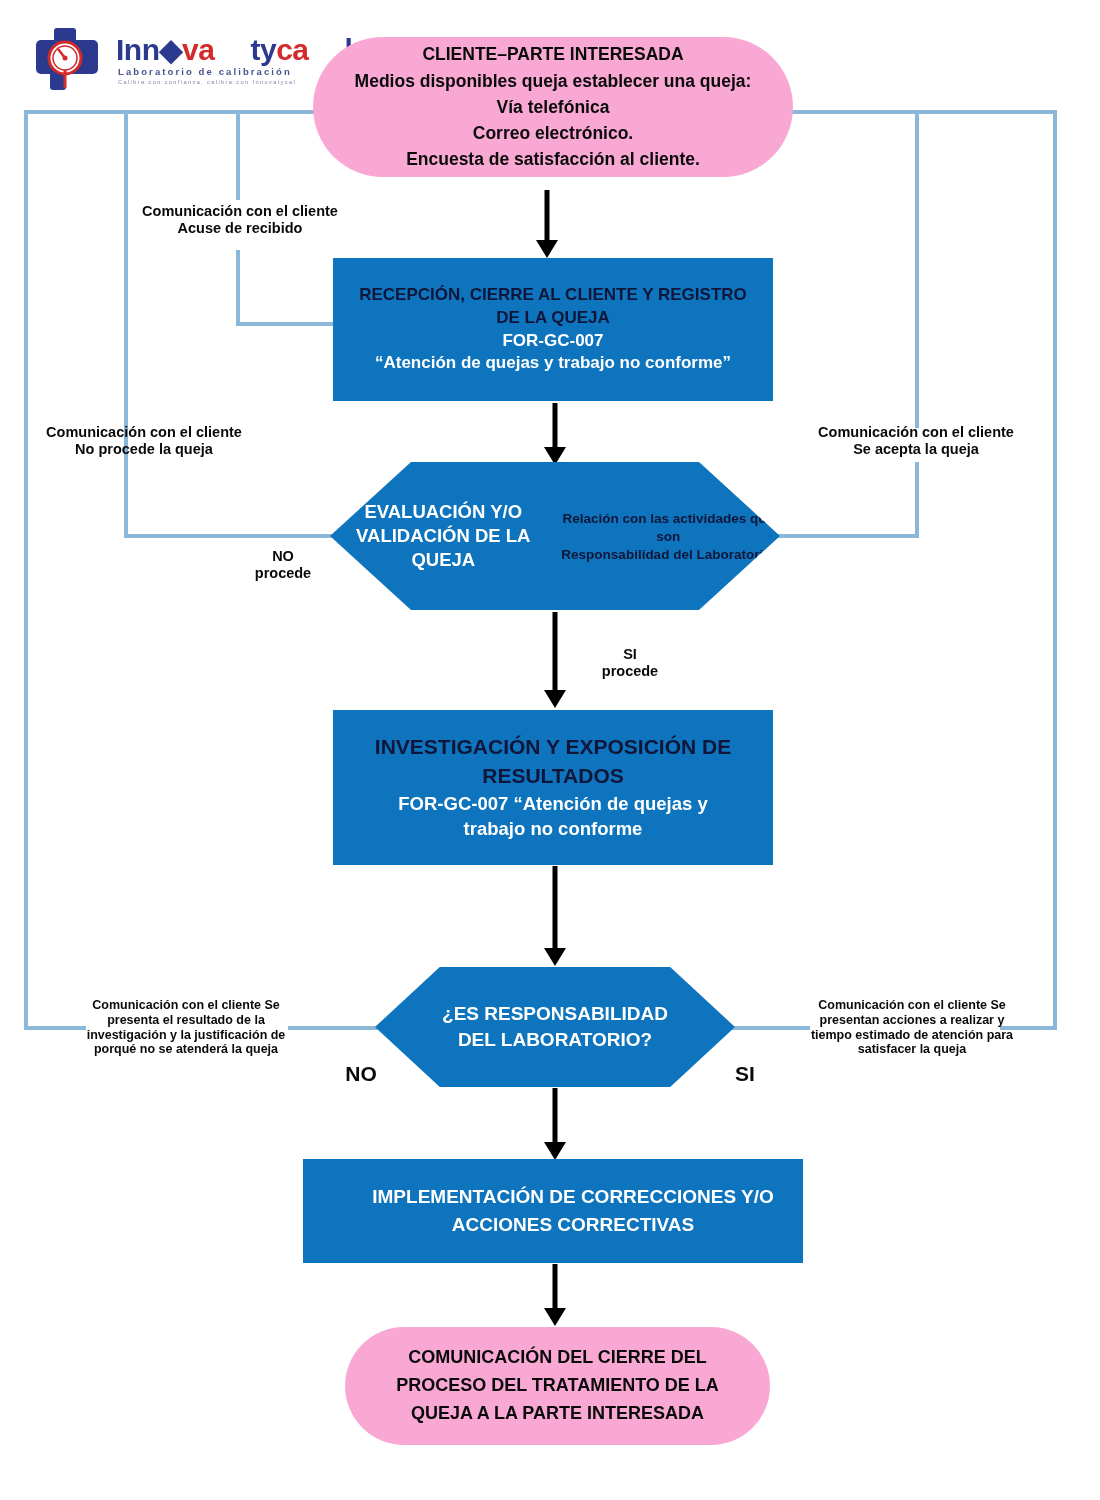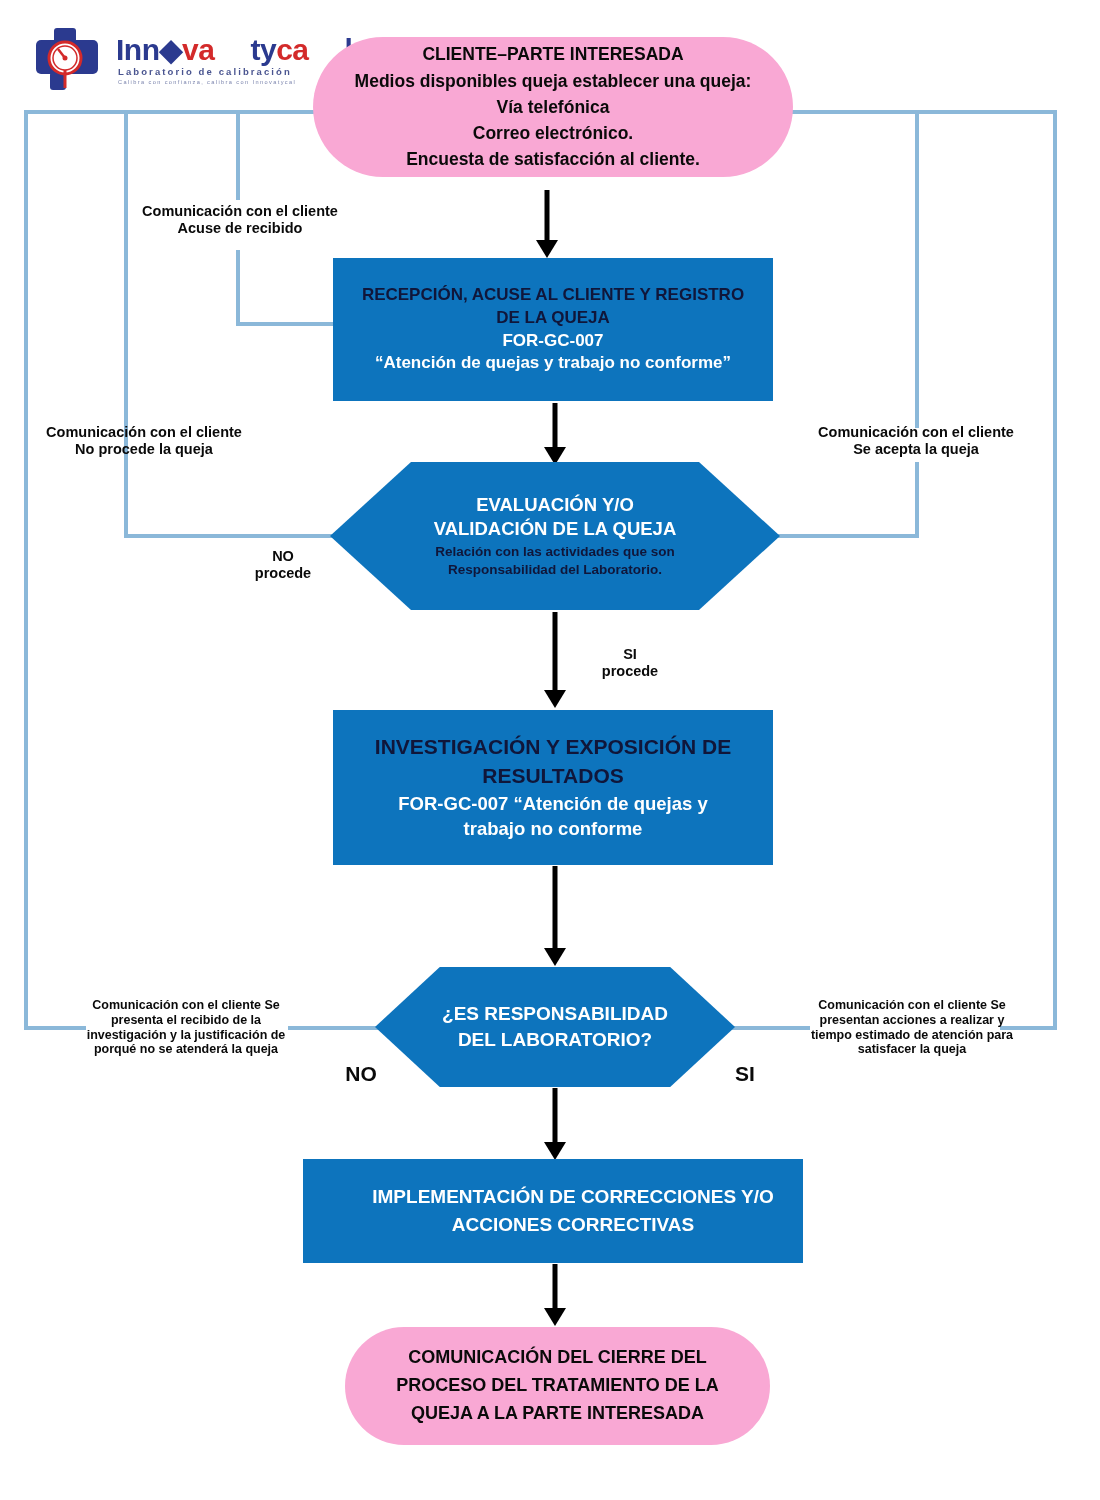--- a/index.html
+++ b/index.html
@@ -18,21 +18,21 @@
   .conn.h{height:4px;}
 
   
   .shape{position:absolute;box-sizing:border-box;display:flex;
          flex-direction:column;align-items:center;justify-content:center;
          text-align:center;}
   .green{background:#f9a8d4;border-radius:70px;justify-content:center;}
   .blue{background:#0d74bd;}
 
   .hex{position:absolute;background:#0d74bd;
-       display:flex;flex-direction:column;align-items:center;justify-content:center;
+       display:flex;flex-direction:row;align-items:center;justify-content:center;
        text-align:center;
        clip-path:polygon(18% 0%,82% 0%,100% 50%,82% 100%,18% 100%,0% 50%);}
 
   
   .t-dark{color:#10163a;font-weight:bold;}
   .t-white{color:#ffffff;font-weight:bold;}
   .t-black{color:#0a0a0a;font-weight:bold;}
 
   .lbl{position:absolute;text-align:center;color:#0a0a0a;font-weight:bold;
        line-height:1.18;}
@@ -114,21 +114,21 @@
     </div>
   </div>
 
   <div class="arrow" style="left:532px;top:190px;width:30px;height:68px;">
     <div class="stem" style="height:50px;"></div>
       <div class="head"></div>
   </div>
 
   <div class="shape blue" style="left:333px;top:258px;width:440px;height:143px;">
     <div class="t-dark" style="font-size:17px;line-height:1.35;">
-      <div>RECEPCIÓN, ACUSE AL CLIENTE Y REGISTRO</div>
+      <div>RECEPCIÓN, CIERRE AL CLIENTE Y REGISTRO</div>
       <div>DE LA QUEJA</div>
     </div>
     <div class="t-white" style="font-size:17px;line-height:1.35;">
       <div>FOR-GC-007</div>
       <div>“Atención de quejas y trabajo no conforme”</div>
     </div>
   </div>
 
   <div class="arrow" style="left:540px;top:403px;width:30px;height:62px;">
     <div class="stem" style="height:44px;"></div>
@@ -219,21 +219,21 @@
     <div>procede</div>
   </div>
 
   <div class="lbl" style="left:575px;top:646px;width:110px;font-size:14.5px;">
     <div>SI</div>
     <div>procede</div>
   </div>
 
   <div class="lbl" style="left:62px;top:998px;width:248px;font-size:12.5px;">
     <div>Comunicación con el cliente Se</div>
-    <div>presenta el recibido de la</div>
+    <div>presenta el resultado de la</div>
     <div>investigación y la justificación de</div>
     <div>porqué no se atenderá la queja</div>
   </div>
 
   <div class="lbl" style="left:788px;top:998px;width:248px;font-size:12.5px;">
     <div>Comunicación con el cliente Se</div>
     <div>presentan acciones a realizar y</div>
     <div>tiempo estimado de atención para</div>
     <div>satisfacer la queja</div>
   </div>

